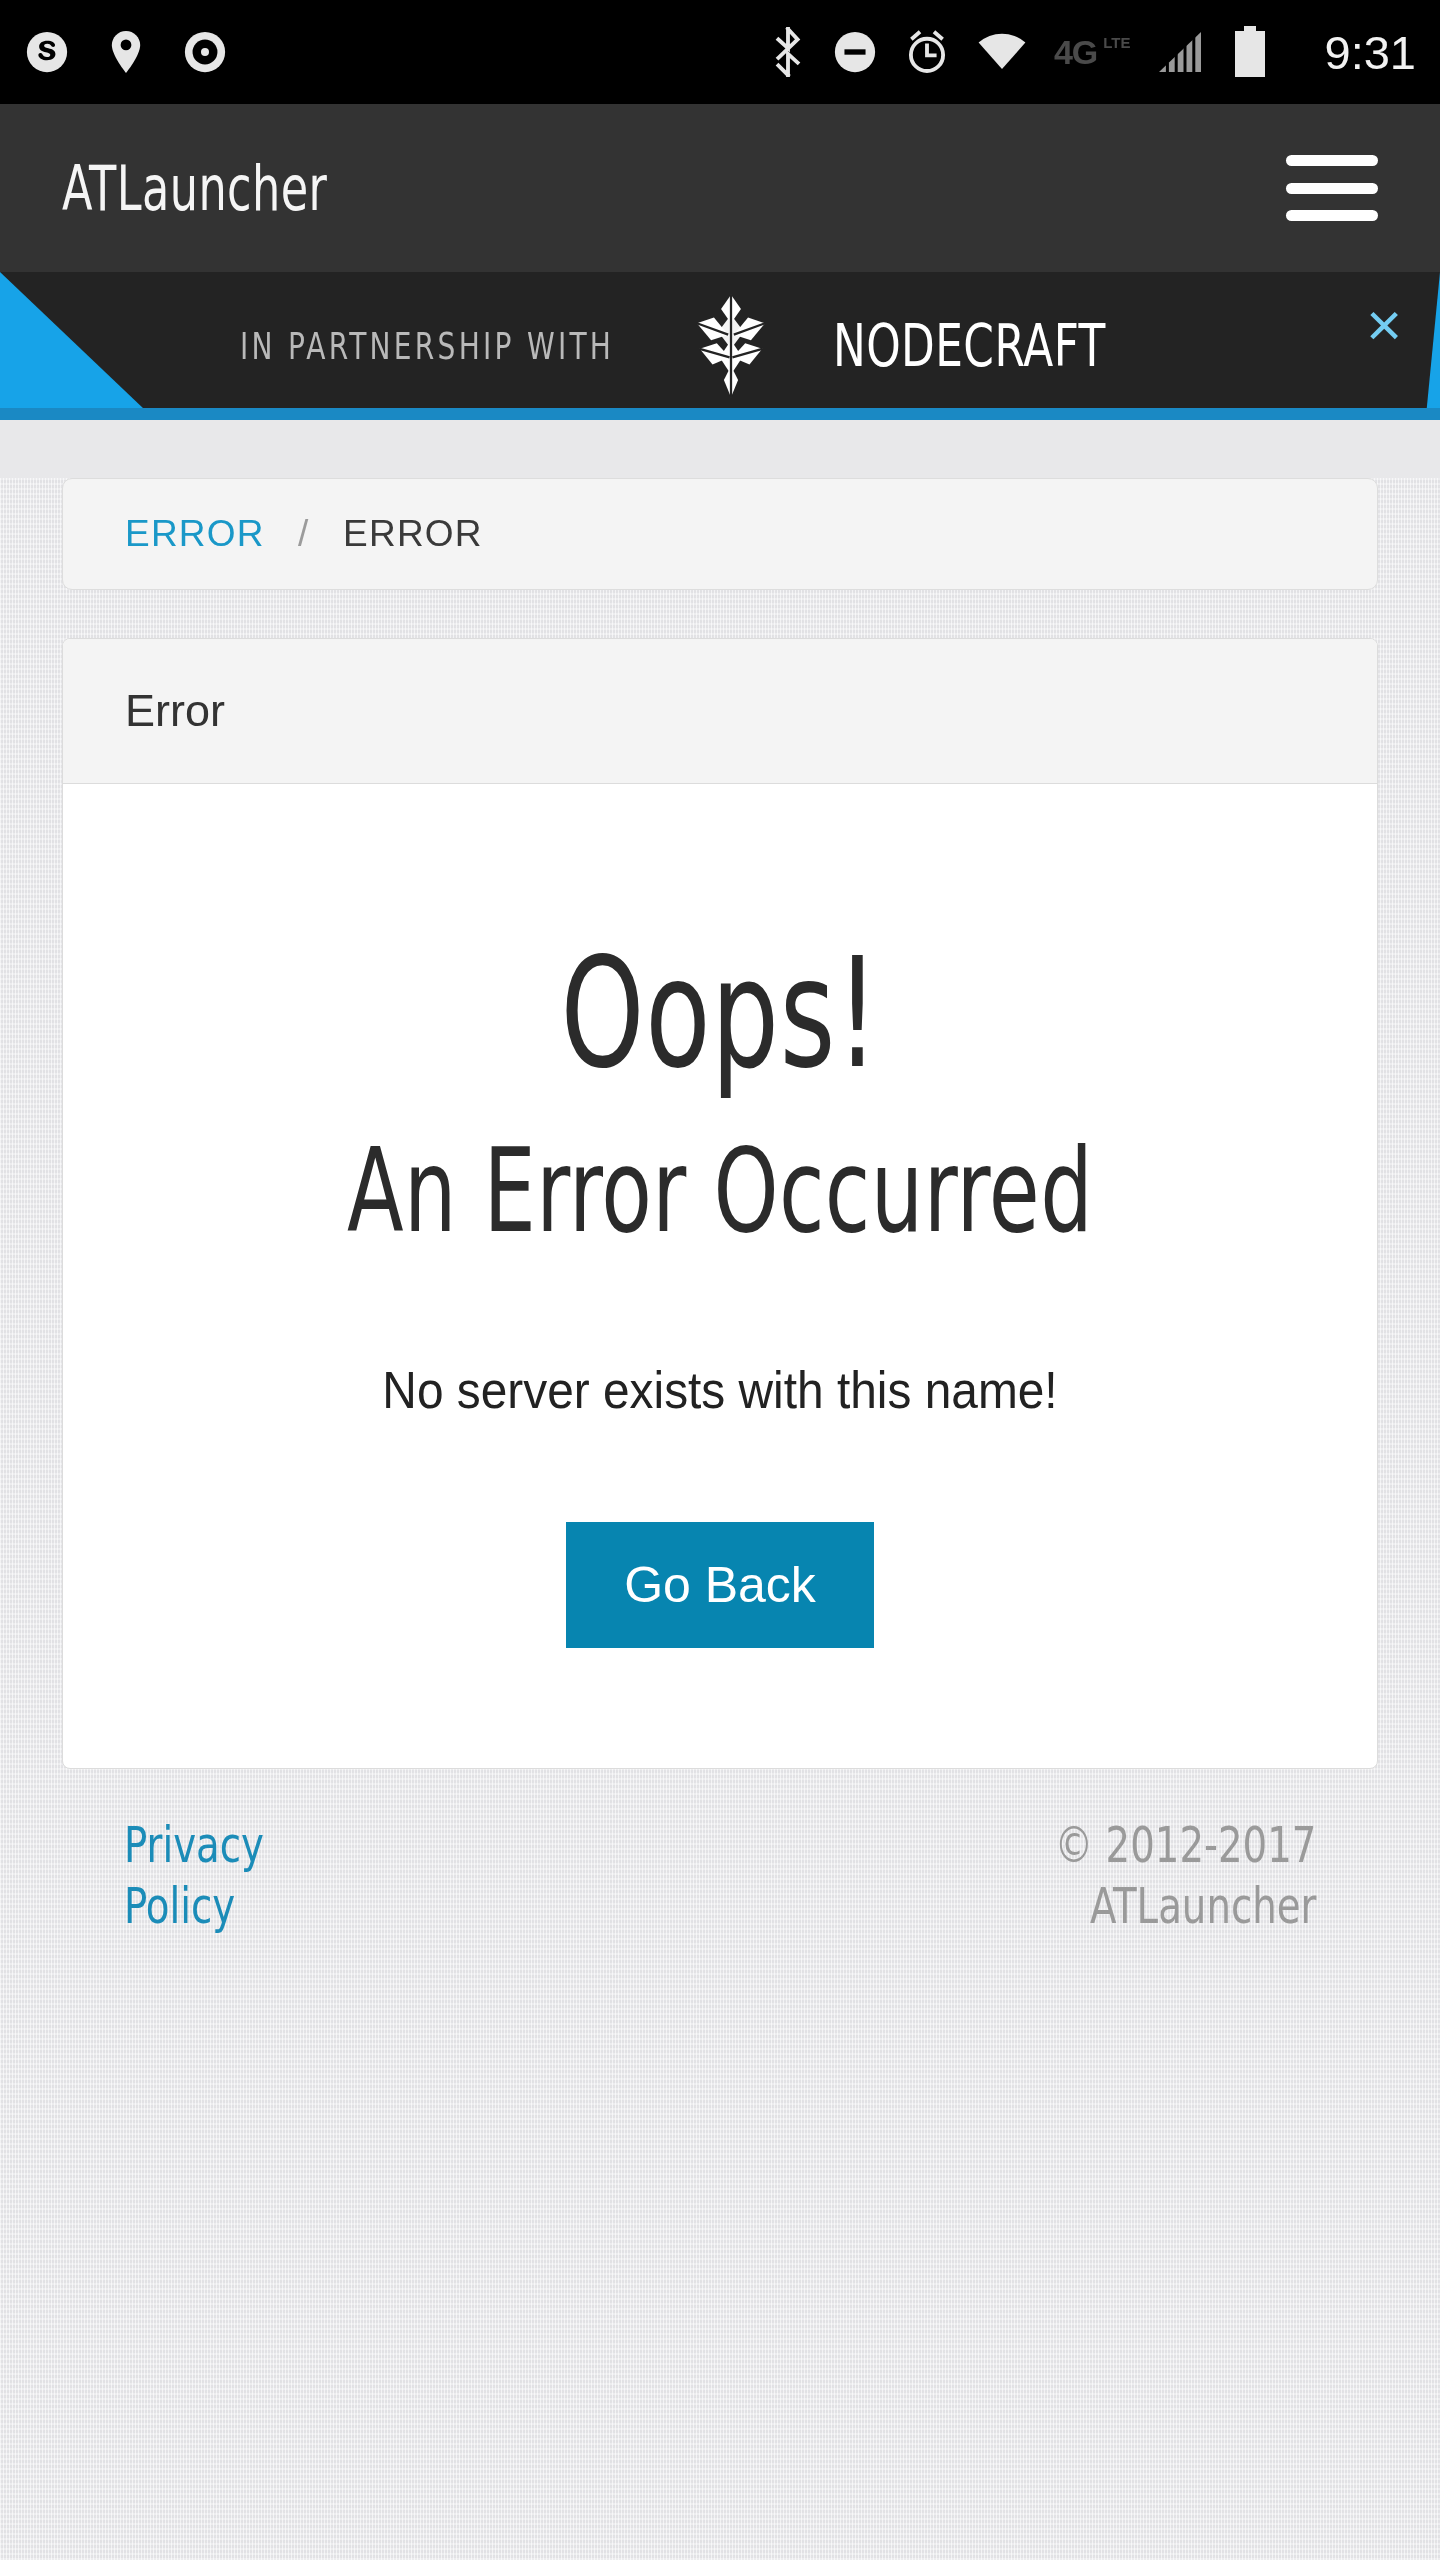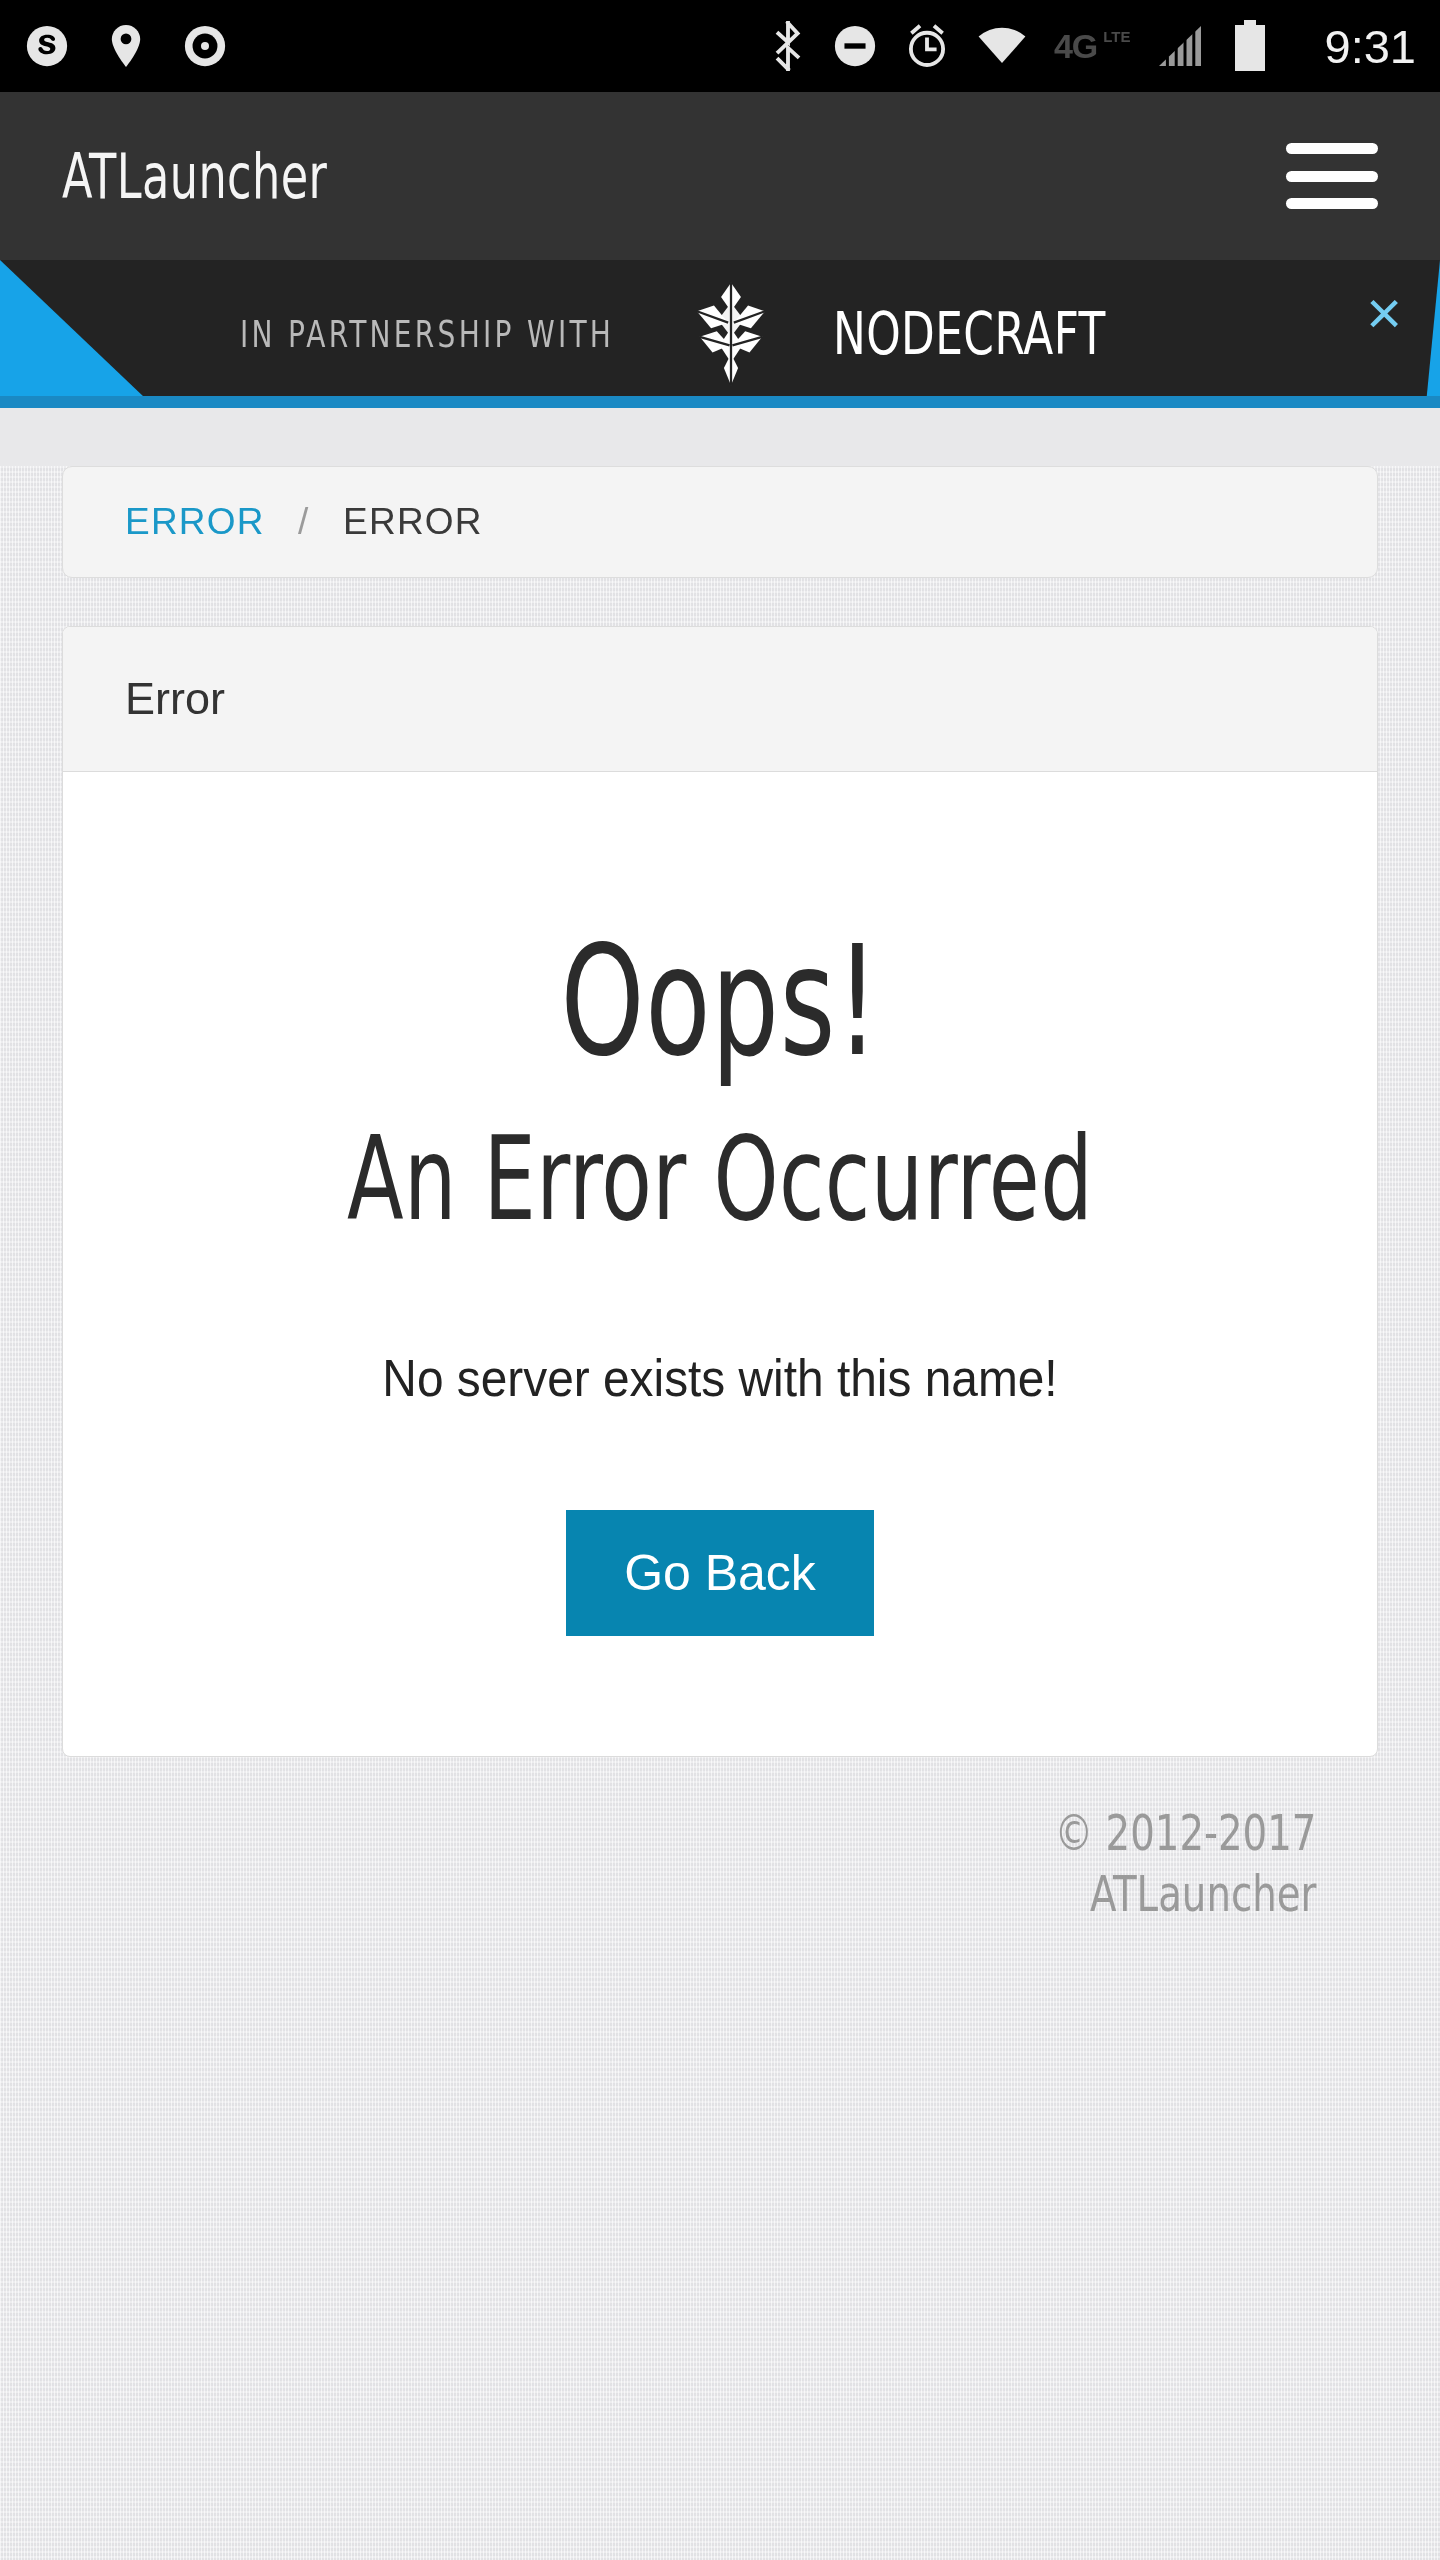--- a/index.html
+++ b/index.html
@@ -11,21 +11,21 @@
   }
 
   body {
     font-family: "Liberation Sans", sans-serif;
     background: #e8e8ea;
   }
 
   
   .statusbar {
     position: relative;
-    height: 92px;
+    height: 104px;
     background: #000000;
     display: flex;
     padding: 0 24px;
   }
   .sb-left { display: flex; align-items: center; gap: 36px; }
   .sb-right { display: flex; align-items: center; gap: 26px; margin-left: auto; }
 
   .ic { display: block; }
 
   .sb-clock {
@@ -373,19 +373,23 @@
     </div>
     <div class="panel-body">
       <div class="oops">Oops!</div>
       <div class="err-occurred">An Error Occurred</div>
       <div class="err-message">No server exists with this name!</div>
       <button class="go-back">Go Back</button>
     </div>
   </div>
 
   <div class="footer">
+    <div class="foot-col c1">
+      <a class="foot-link">Privacy</a><br>
+      <a class="foot-link">Policy</a>
+    </div>
     <div class="foot-col c3">
       <span class="foot-copy">© 2012-2017</span><br>
       <span class="foot-copy">ATLauncher</span>
     </div>
   </div>
 
 </div>
 
 </body></html>

